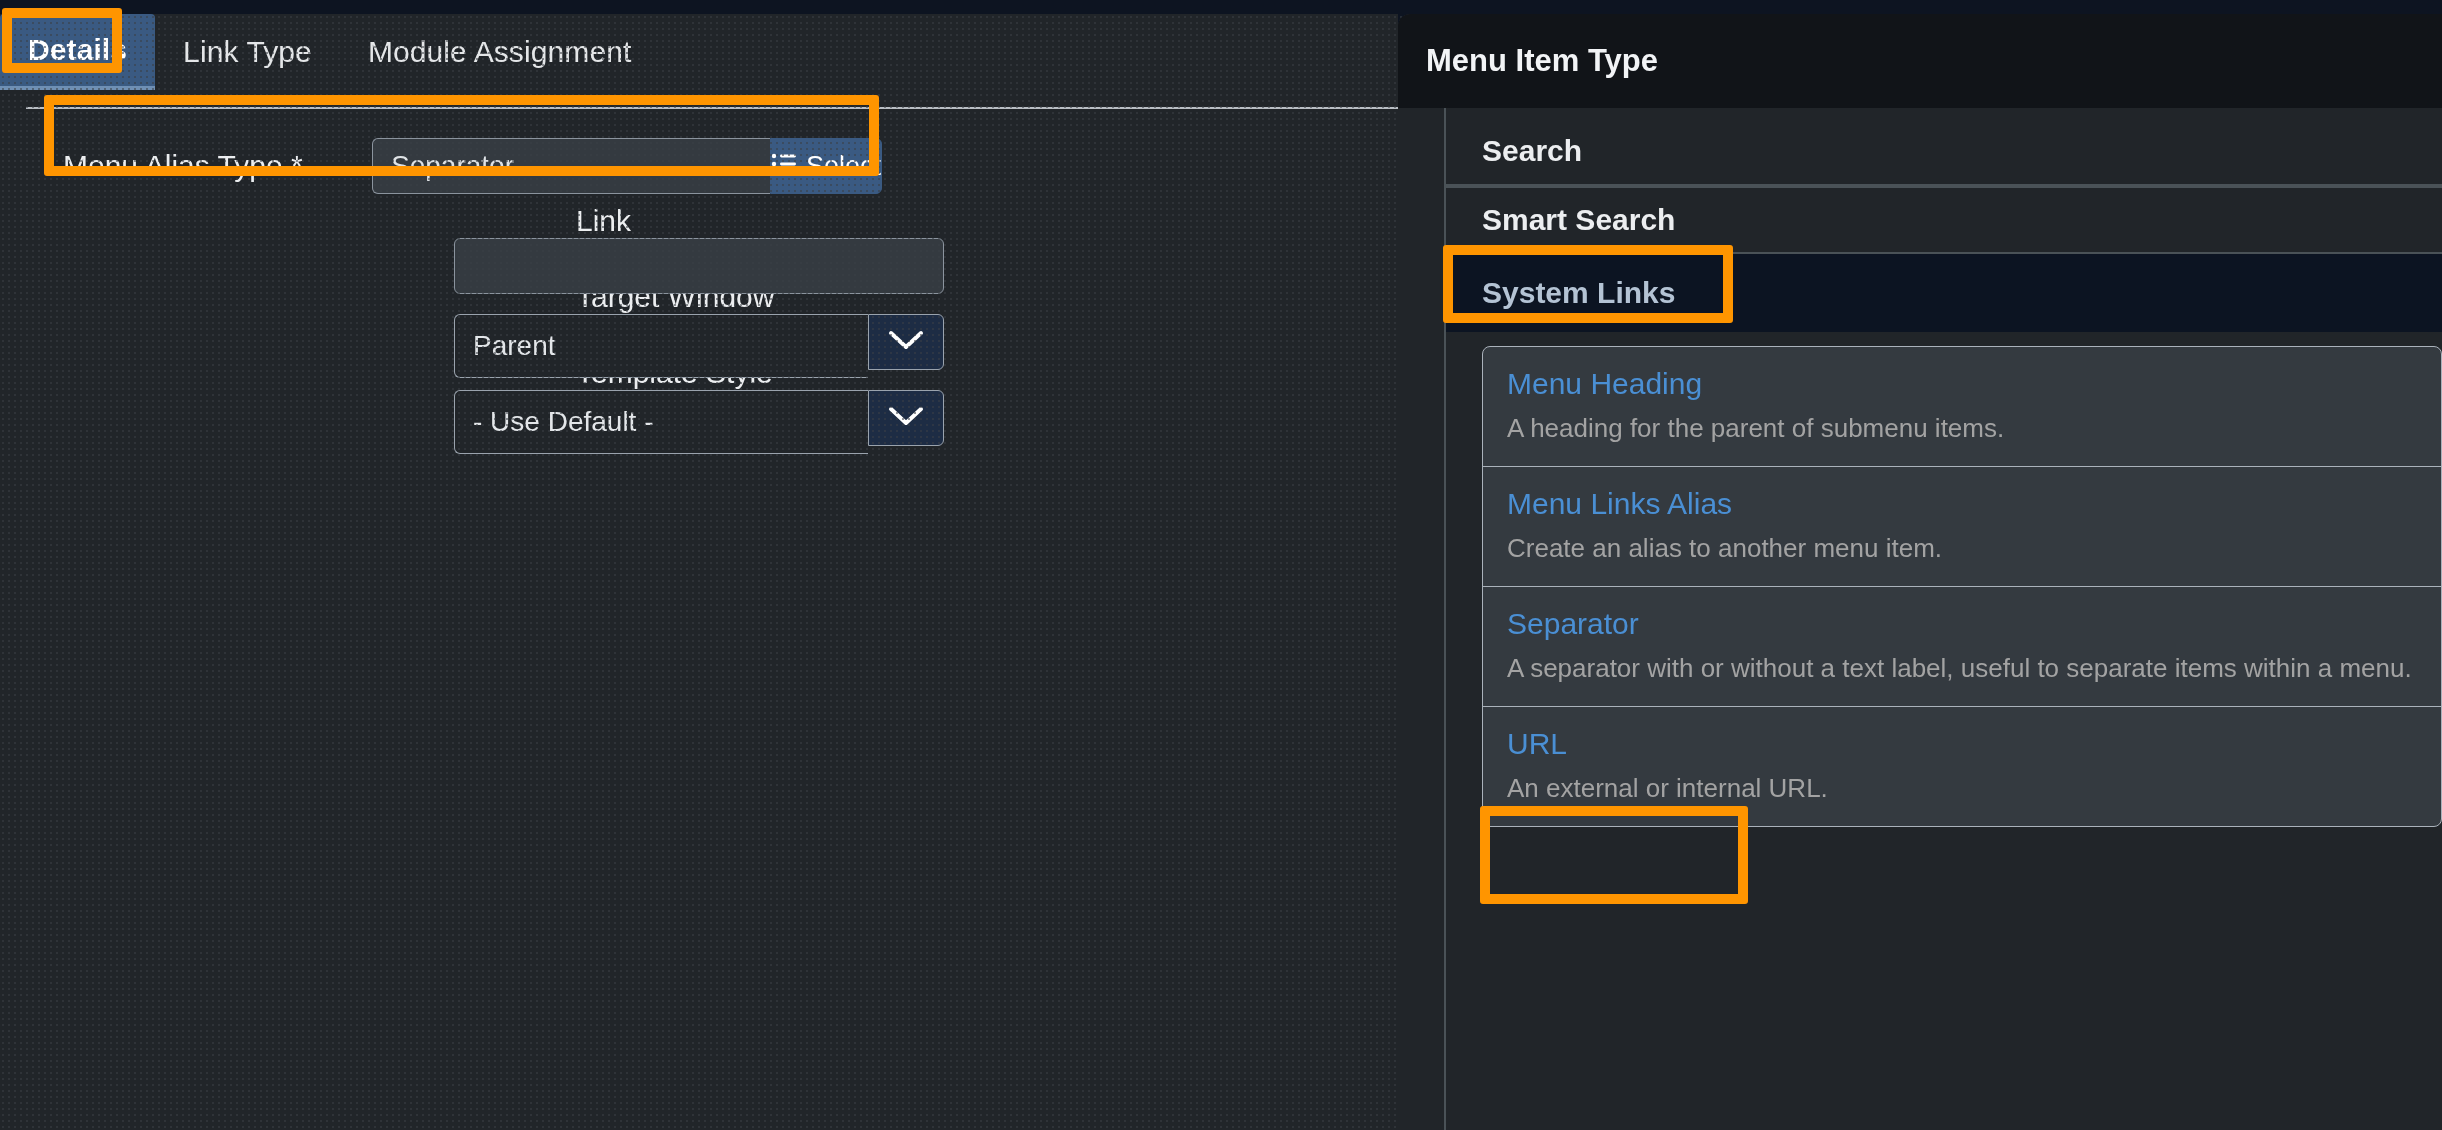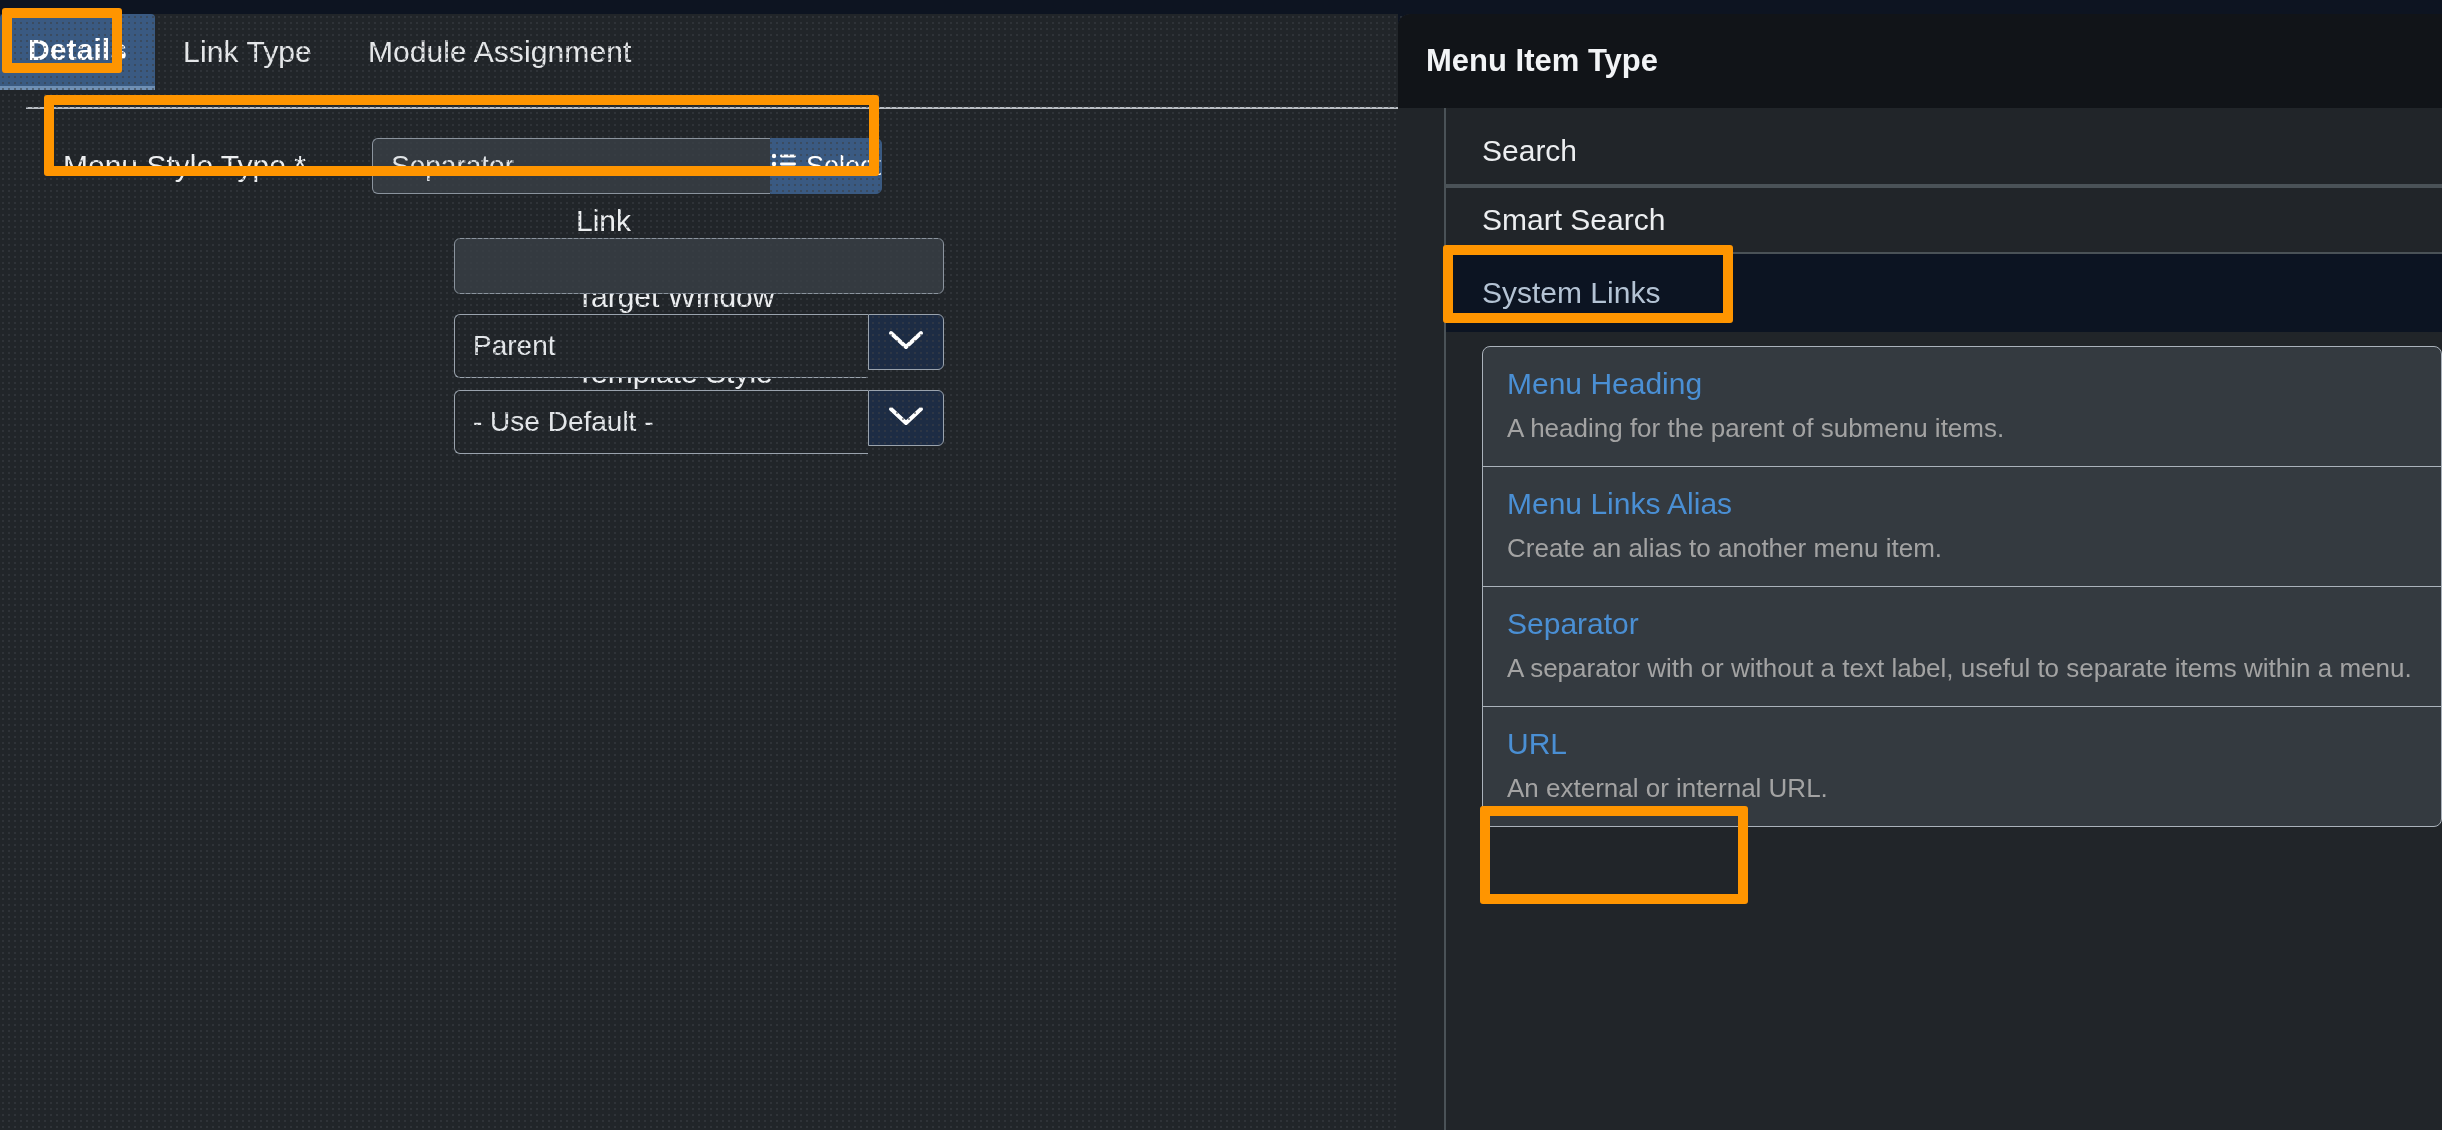--- a/index.html
+++ b/index.html
@@ -221,20 +221,21 @@
     height: 68px;
     display: flex;
     align-items: center;
     padding-left: 36px;
     font-size: 30px;
     color: #eceef0;
     border-bottom: 2px solid #4a5257;
     border-top: 2px solid #4a5257;
     background: #212529;
     cursor: pointer;
+    font-weight: bold;
   }
   .cat-row.first { border-top: none; margin-top: 10px; }
   .cat-row.active {
     background: #0c1422;
     color: #b4c3d4;
     height: 78px;
     border-top: none;
     border-bottom: none;
   }
 
@@ -289,21 +290,21 @@
         <span>Module Assignment</span>
       </div>
     </div>
     <div class="tabs-underline"></div>
 
     <div class="form">
 
       <div class="spacer-12"></div>
 
       <div class="form-row">
-        <div class="field-label">Menu Style Type *</div>
+        <div class="field-label">Menu Alias Type *</div>
         <div class="field-control">
           <input class="text-input has-button" type="text" readonly="" value="Separator" style="">
           <div class="select-btn">
             <span class="list-icon">
               <svg width="26" height="22" viewBox="0 0 26 22" fill="none" xmlns="http://www.w3.org/2000/svg">
                 <circle cx="3" cy="3" r="2.2" fill="#ffffff"></circle>
                 <circle cx="3" cy="11" r="2.2" fill="#ffffff"></circle>
                 <circle cx="3" cy="19" r="2.2" fill="#ffffff"></circle>
                 <rect x="9" y="1.6" width="16" height="2.8" rx="1.4" fill="#ffffff"></rect>
                 <rect x="9" y="9.6" width="16" height="2.8" rx="1.4" fill="#ffffff"></rect>

